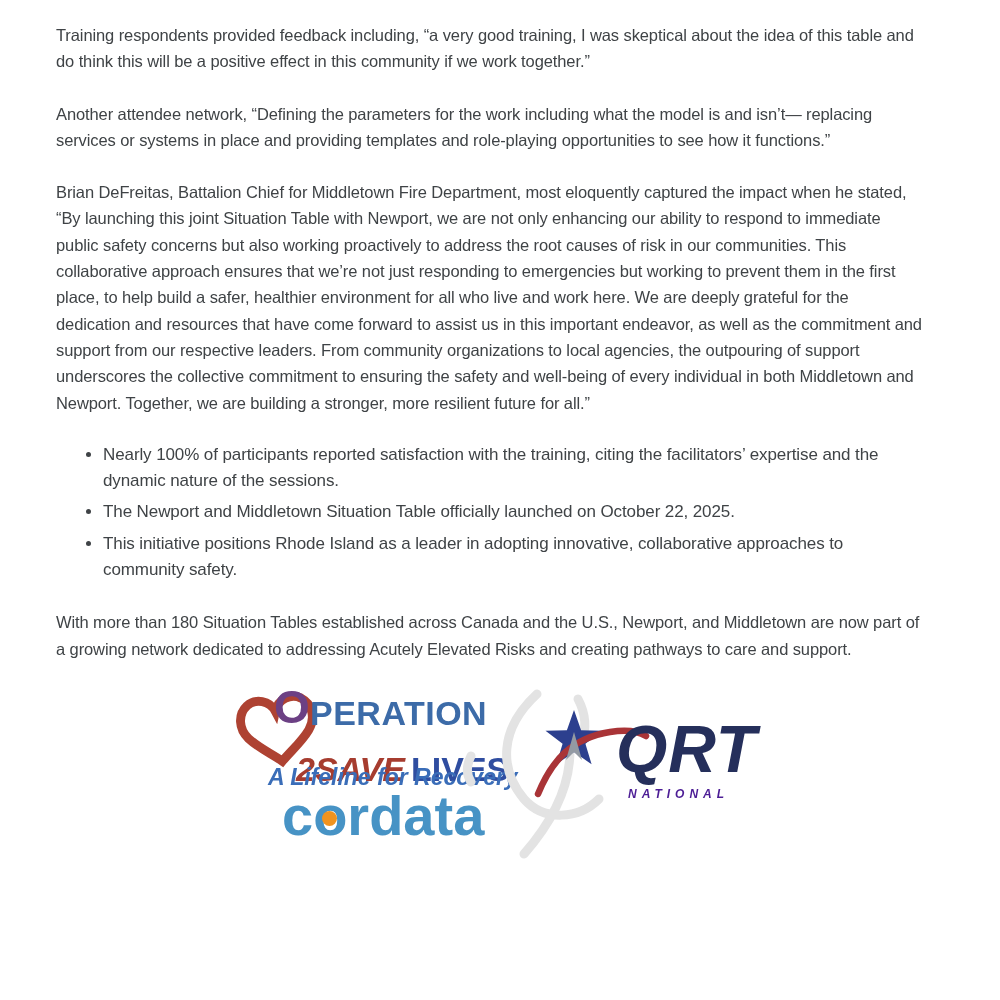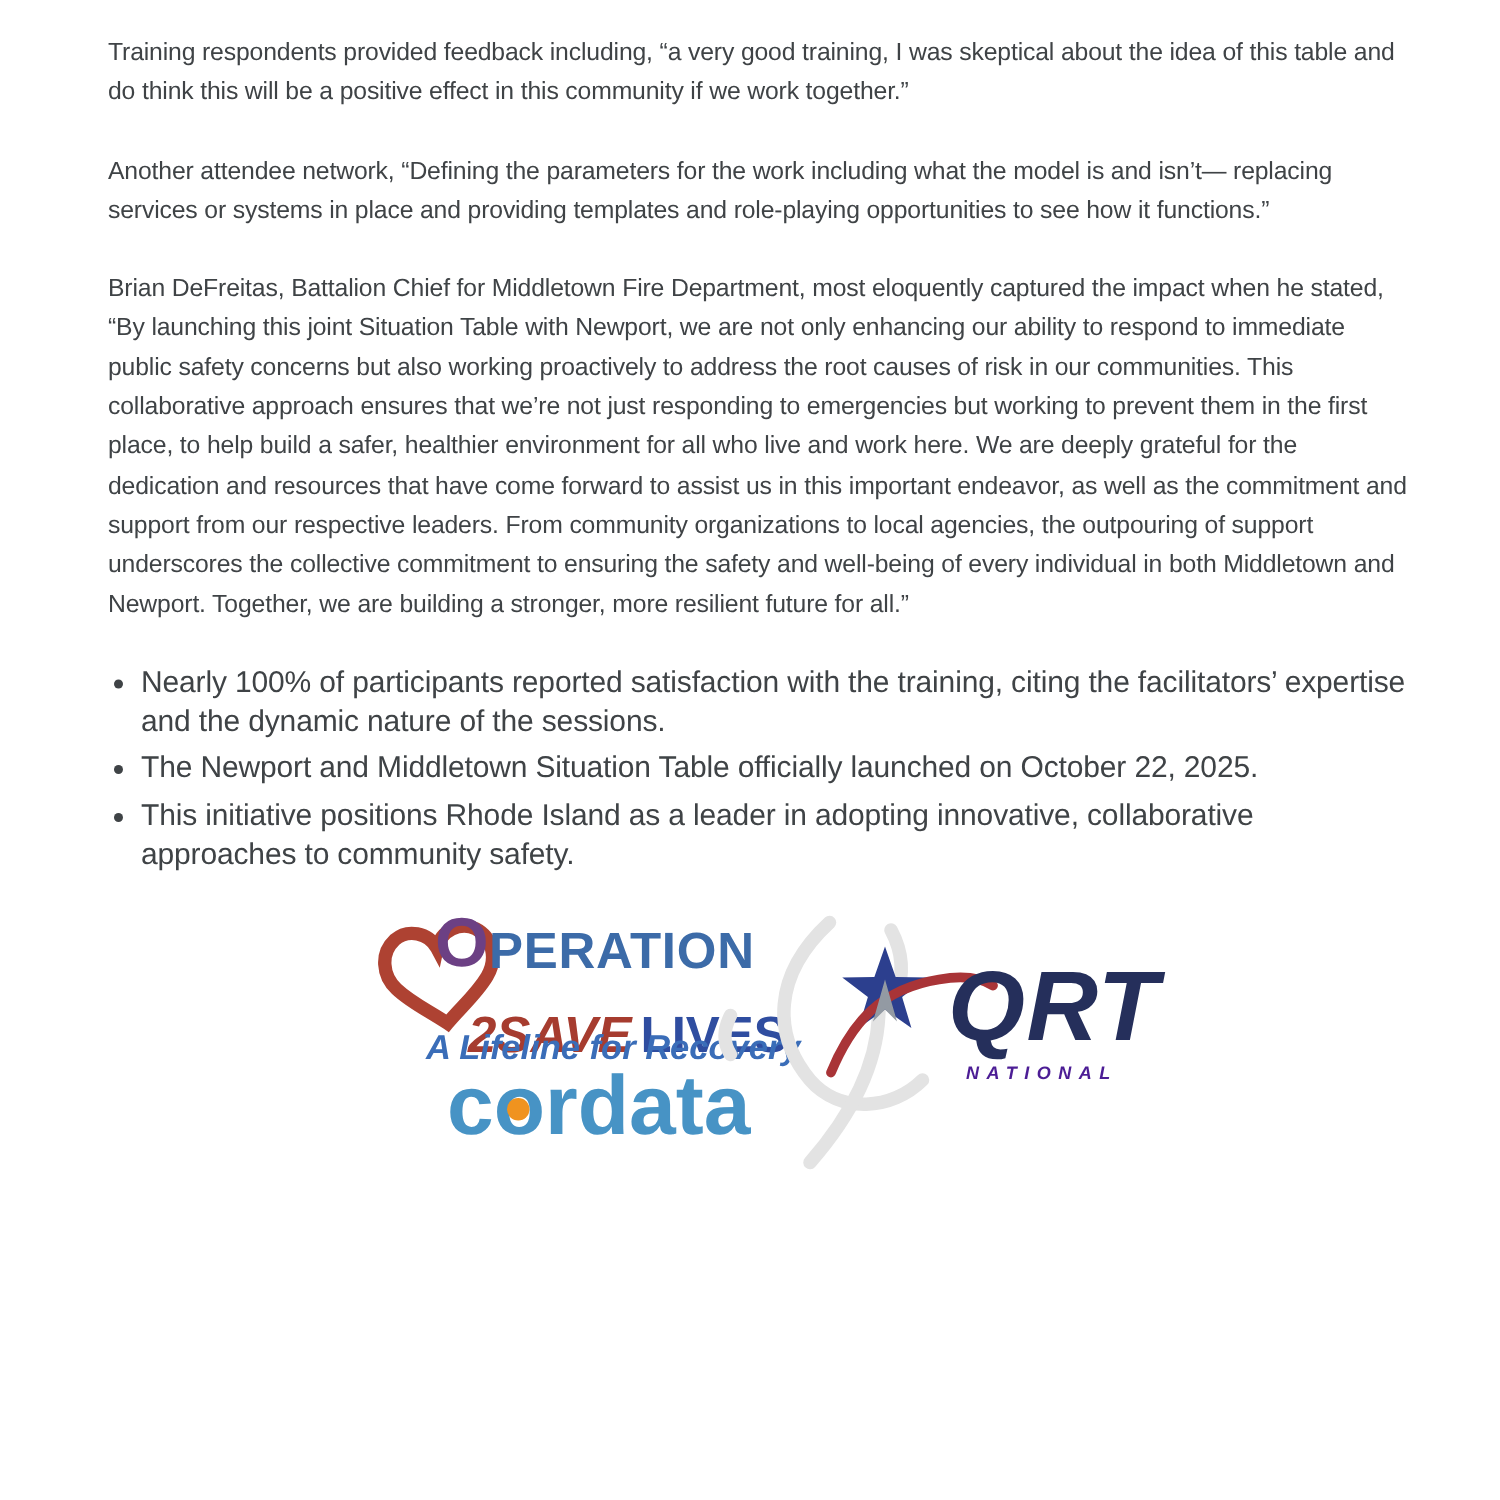--- a/index.html
+++ b/index.html
@@ -4,45 +4,46 @@
 <style>
   html, body {
     margin: 0;
     padding: 0;
     background: #ffffff;
     width: 1000px;
     font-family: "Liberation Sans", sans-serif;
   }
   .page {
     width: 868px;
-    padding: 22px 0 0 72px;
+    padding: 22px 0 0 56px;
     color: #3f4346;
   }
   .para {
     font-size: 16.5px;
     line-height: 26.3px;
     letter-spacing: -0.1px;
     margin: 0 0 26px 0;
   }
   .section-heading {
     font-size: 17px;
     font-weight: 700;
     color: #35393c;
     margin: 36px 0 30px 0;
     letter-spacing: -0.1px;
   }
   ul.outcomes {
     margin: 0 0 26px 0;
     padding-left: 22px;
   }
   ul.outcomes li {
-    font-size: 20px;
+    font-size: 17px;
     line-height: 26.3px;
     letter-spacing: -0.1px;
     margin-bottom: 5px;
+    margin-left: 25px;
   }
   
   .logo-row {
     position: relative;
     height: 210px;
     margin-top: -12px;
   }
   .op-heart { position: absolute; left: 180px; top: 12px; }
   .op-O {
     position: absolute; left: 218px; top: 8px;
@@ -94,20 +95,21 @@
   <p class="para">Another attendee network, “Defining the parameters for the work including what the model is and isn’t— replacing services or systems in place and providing templates and role-playing opportunities to see how it functions.”</p>
   <p class="para">Brian DeFreitas, Battalion Chief for Middletown Fire Department, most eloquently captured the impact when he stated, “By launching this joint Situation Table with Newport, we are not only enhancing our ability to respond to immediate public safety concerns but also working proactively to address the root causes of risk in our communities. This collaborative approach ensures that we’re not just responding to emergencies but working to prevent them in the first place, to help build a safer, healthier environment for all who live and work here. We are deeply grateful for the dedication and resources that have come forward to assist us in this important endeavor, as well as the commitment and support from our respective leaders. From community organizations to local agencies, the outpouring of support underscores the collective commitment to ensuring the safety and well-being of every individual in both Middletown and Newport. Together, we are building a stronger, more resilient future for all.”</p>
 
 
   <ul class="outcomes">
     <li>Nearly 100% of participants reported satisfaction with the training, citing the facilitators’ expertise and the dynamic nature of the sessions.</li>
     <li>The Newport and Middletown Situation Table officially launched on October 22, 2025.</li>
     <li>This initiative positions Rhode Island as a leader in adopting innovative, collaborative approaches to community safety.</li>
   </ul>
 
+  <p class="para">With more than 180 Situation Tables established across Canada and the U.S., Newport, and Middletown are now part of a growing network dedicated to addressing Acutely Elevated Risks and creating pathways to care and support.</p>
 
   <div class="logo-row">
 
     <svg class="op-heart" width="84" height="84" viewBox="0 0 80 80">
       <path d="M 40 22 C 36 11, 23 7, 14 13 C 4 20, 3 34, 11 44 C 19 54, 30 61, 40 70 C 50 61, 61 54, 69 44 C 77 34, 76 20, 66 13 C 57 7, 44 11, 40 22 Z" fill="none" stroke="#ae4232" stroke-width="8.5" stroke-linecap="round" transform="rotate(-8 40 40)"></path>
     </svg>
     <div class="op-O">O</div>
     <div class="op-rest">PERATION</div>
     <div class="op-line2">
       <span class="op-save">2SAVE</span><span class="op-lives">LIVES</span>

